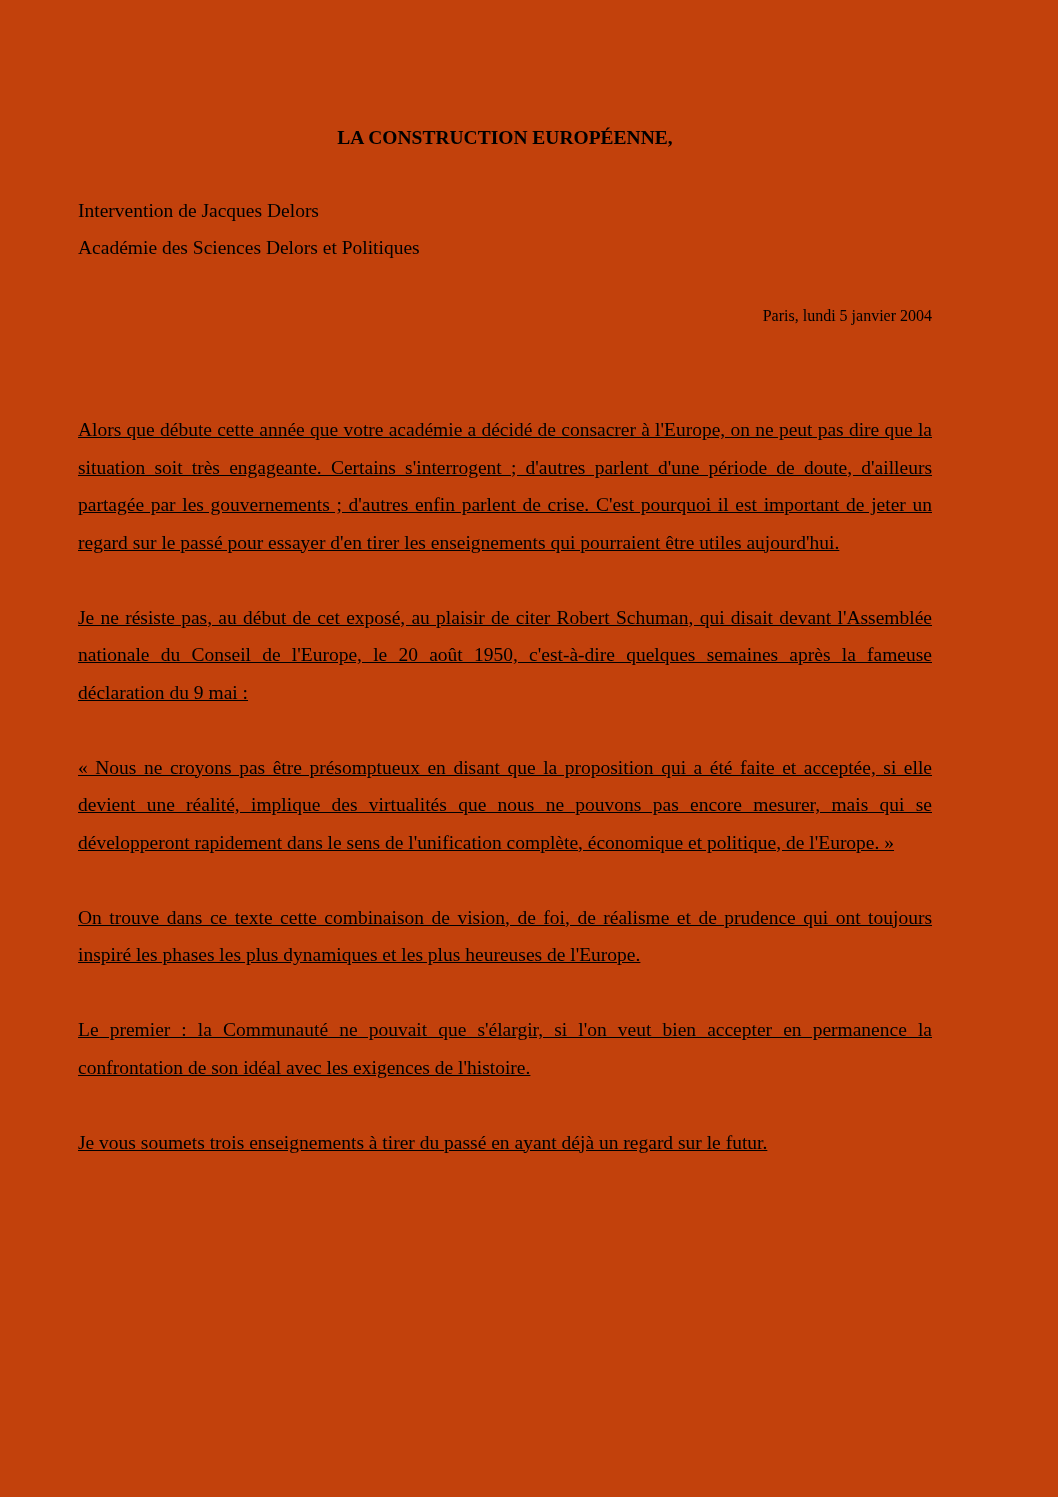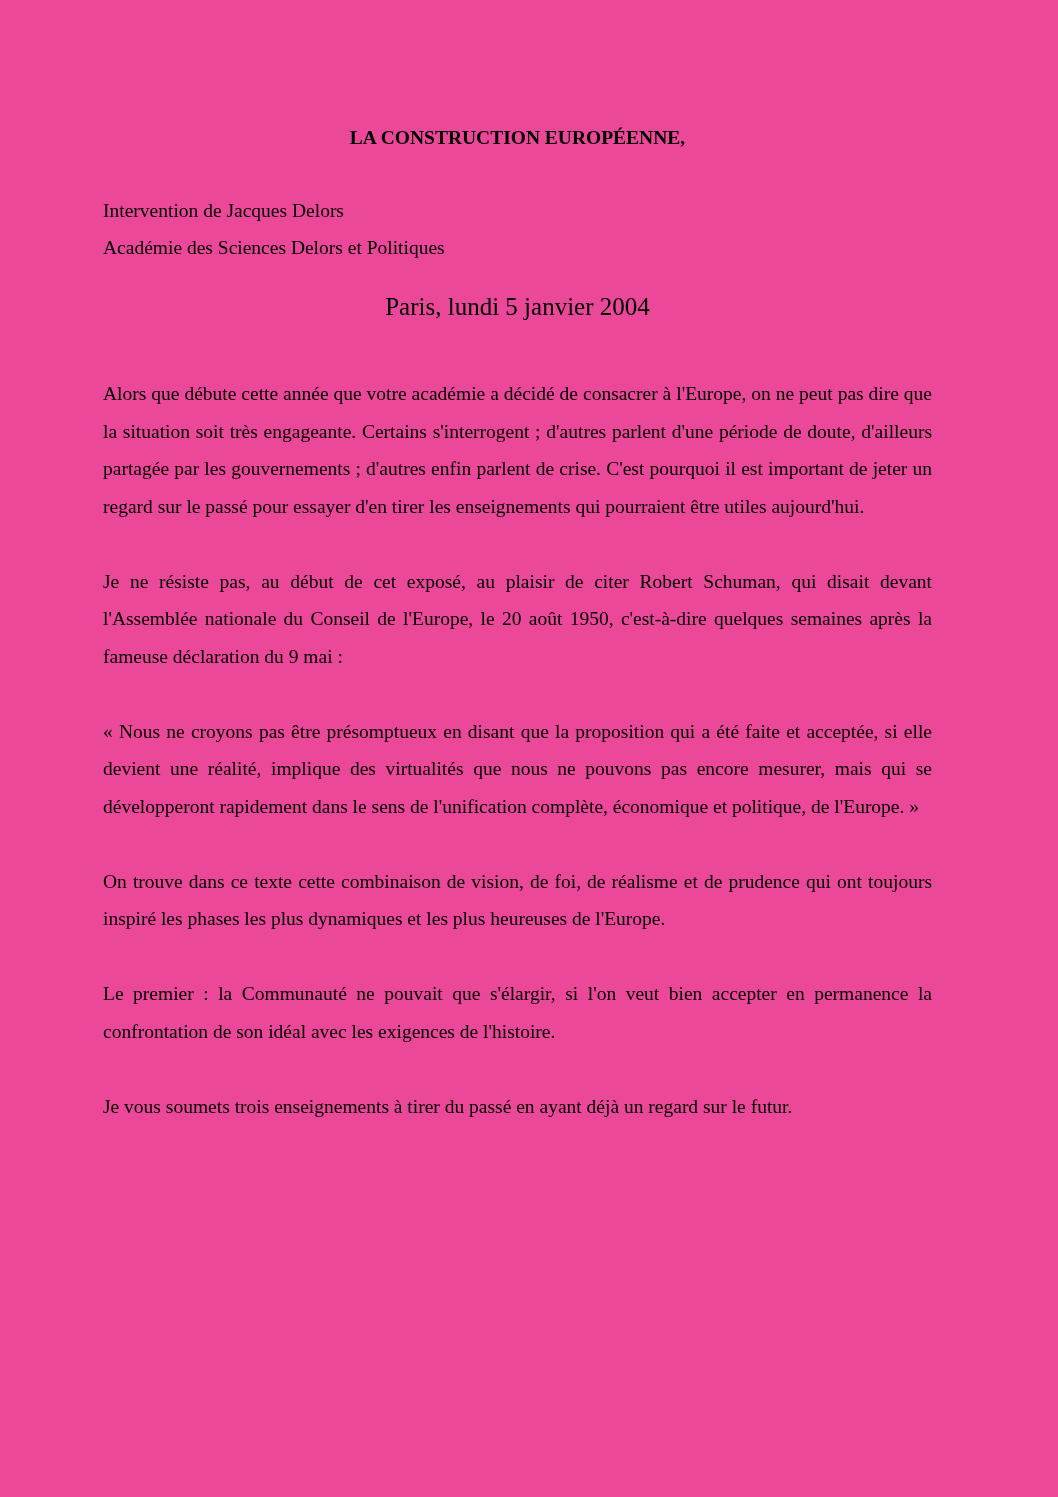--- a/index.html
+++ b/index.html
@@ -4,48 +4,49 @@
 <style>
   html, body {
     margin: 0;
     padding: 0;
     background: #ffffff;
   }
   .page {
     position: relative;
     width: 1058px;
     height: 1497px;
-    background: #ec4899;
+    background: #c2410c;
     color: #000000;
     font-family: "Liberation Serif", "DejaVu Serif", serif;
     overflow: hidden;
     box-sizing: border-box;
-    padding: 119px 126px 0 103px;
+    padding: 119px 126px 0 78px;
   }
   .doc-title {
     text-align: center;
     font-weight: bold;
     font-size: 19.5px;
     line-height: 37.5px;
     margin: 0;
   }
   .doc-subtitle {
     font-weight: normal;
     font-size: 19.5px;
     line-height: 37.5px;
     margin: 35px 0 0 0;
   }
   .dateline {
-    text-align: center;
-    font-size: 25px;
+    text-align: right;
+    font-size: 16px;
     line-height: 37.5px;
-    margin: 21px 0 0 0;
+    margin: 30px 0 0 0;
   }
   .body-text {
-    margin-top: 50px;
+    margin-top: 77px;
+    text-decoration: underline;
   }
   .body-text p {
     font-size: 19.5px;
     line-height: 37.5px;
     text-align: justify;
     margin: 0 0 37.5px 0;
   }
 </style>
 </head>
 <body>

